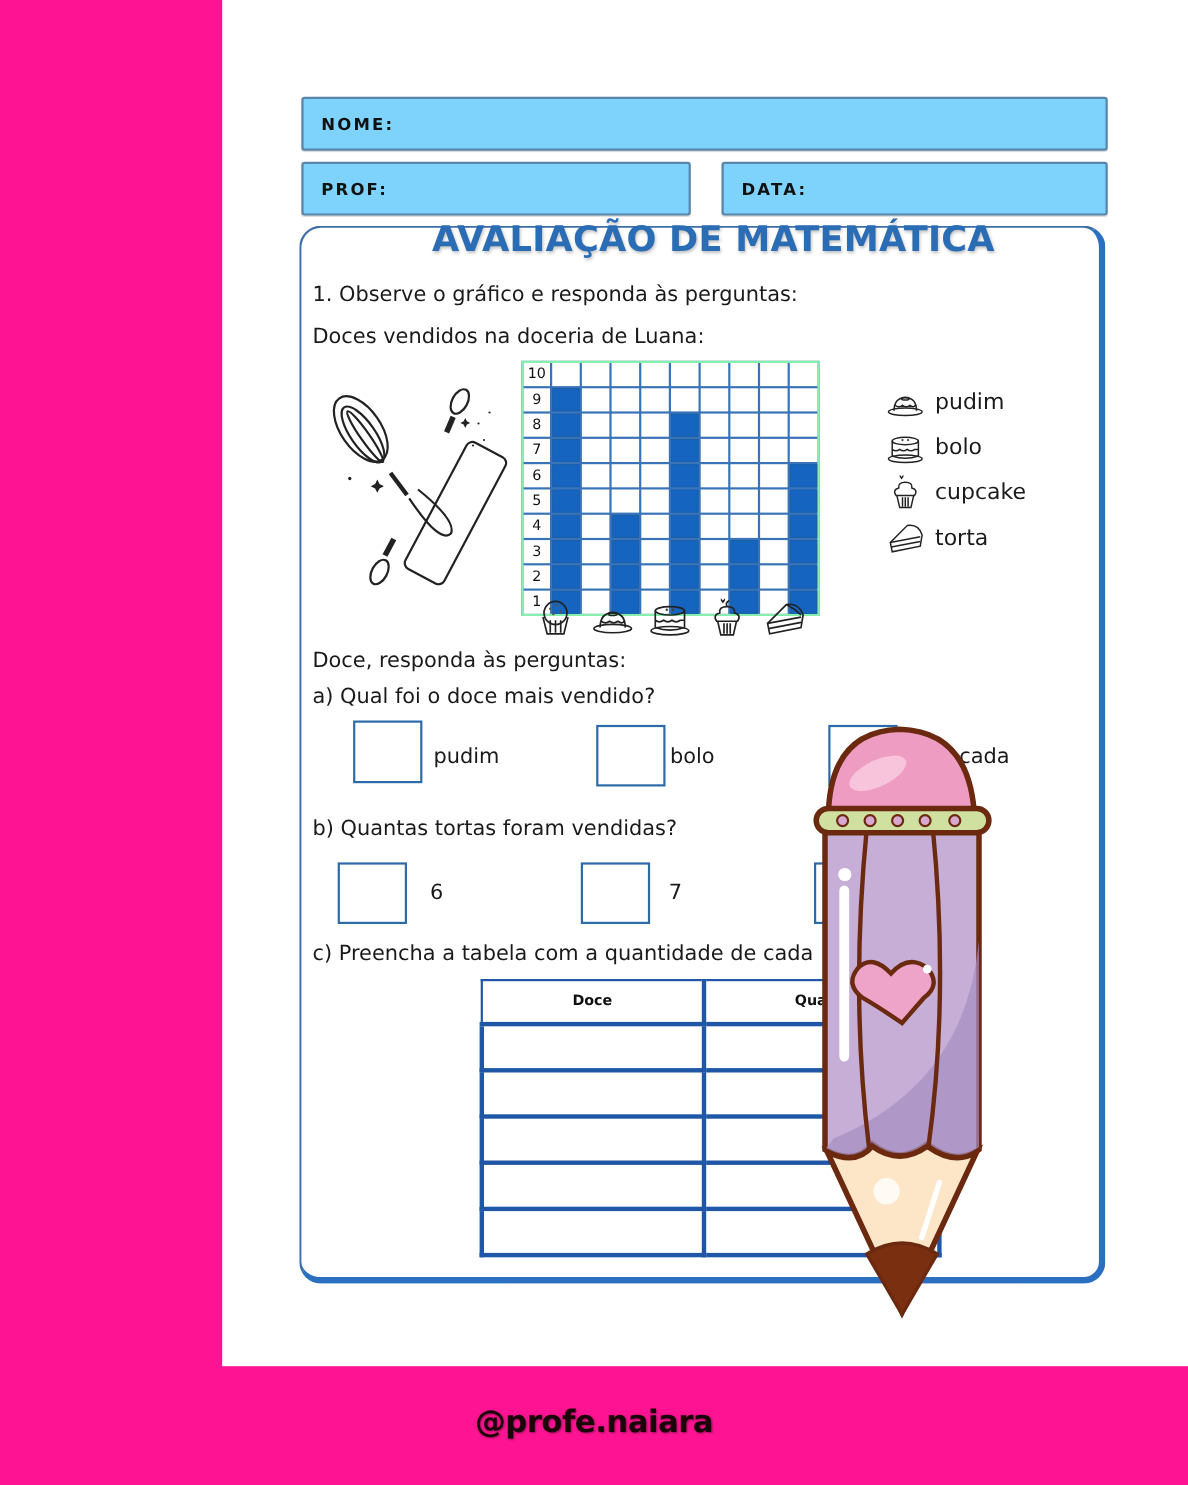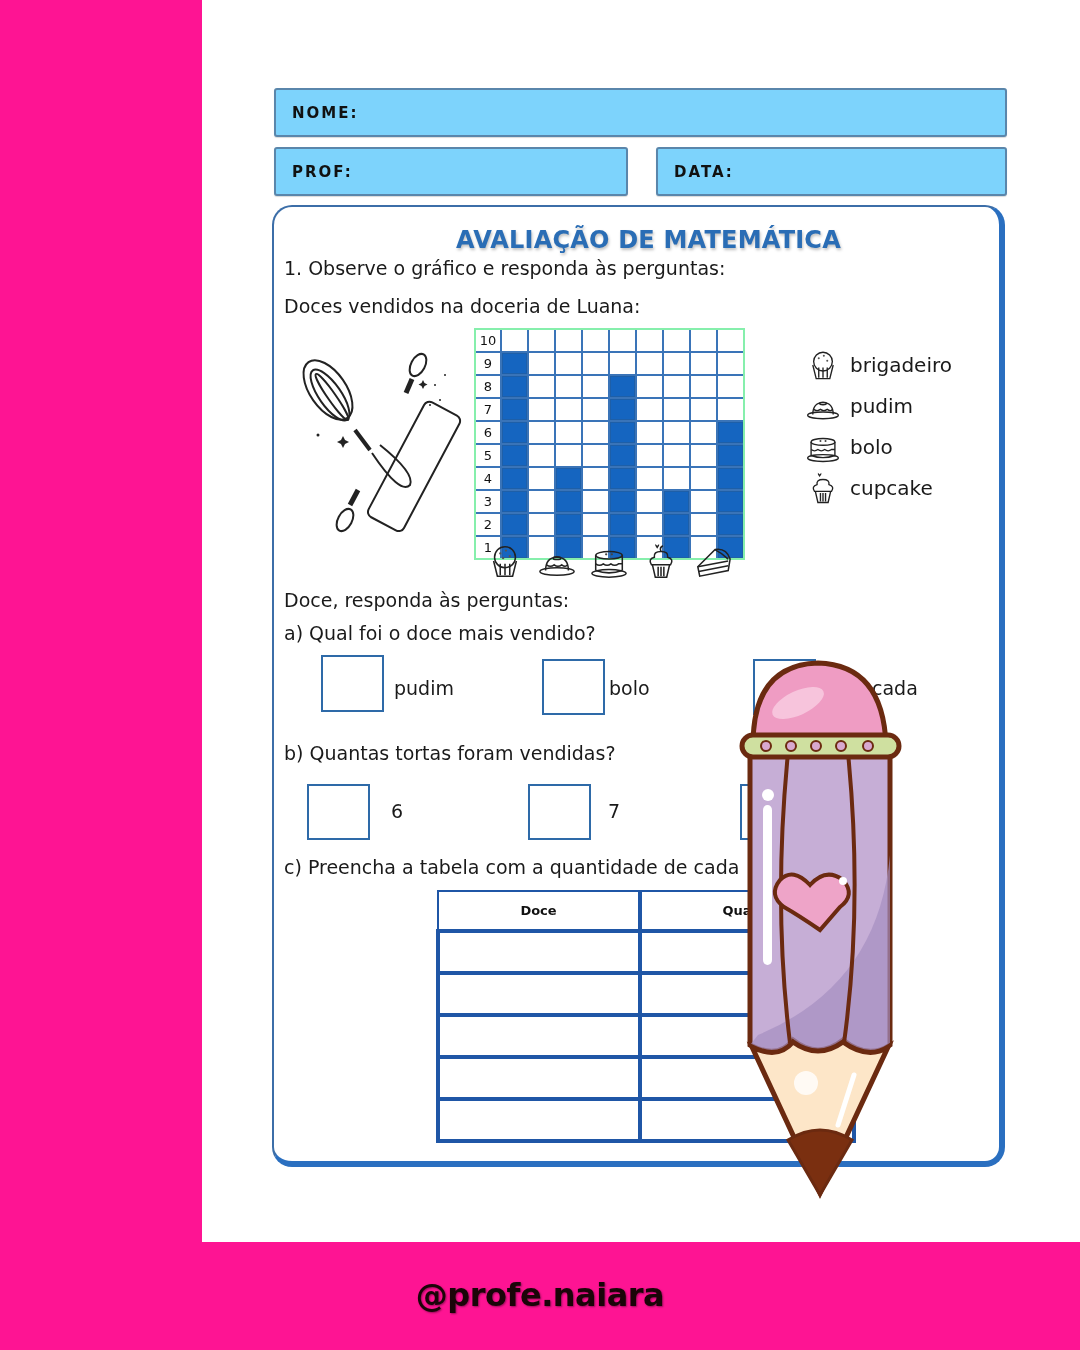--- a/index.html
+++ b/index.html
@@ -9,21 +9,21 @@
   .sheet { position: absolute; left: 202px; top: 0; width: 878px; height: 1242px; background: #ffffff; }
 
   .field { position: absolute; border: 2px solid #5a86ab; border-radius: 3px; background: #7dd3fc; box-shadow: 0 1px 1px rgba(0,0,0,0.15); }
   .field span { position: absolute; left: 16px; top: 50%; transform: translateY(-50%); font-family: "DejaVu Sans", sans-serif; font-size: 15px; letter-spacing: 2px; color: #111; font-weight: bold; }
   .f-nome { left: 274px; top: 88px; width: 733px; height: 49px; }
   .f-prof { left: 274px; top: 147px; width: 354px; height: 49px; }
   .f-data { left: 656px; top: 147px; width: 351px; height: 49px; }
 
   .card { position: absolute; left: 272px; top: 205px; width: 733px; height: 962px; border: 2px solid #3c6ea8; border-right: 6px solid #2a6fc0; border-bottom: 6px solid #2a6fc0; border-radius: 20px; background: #fff; }
 
-  .title { position: absolute; left: 272px; top: 226px; width: 753px; text-align: center; font-family: "DejaVu Sans", sans-serif; font-weight: bold; font-size: 24px; color: #2a6db5; text-shadow: 1px 2px 3px rgba(0,0,0,0.25); letter-spacing: 0.2px; }
+  .title { position: absolute; left: 272px; top: 198px; width: 753px; text-align: center; font-family: "DejaVu Sans", sans-serif; font-weight: bold; font-size: 32px; color: #2a6db5; text-shadow: 1px 2px 3px rgba(0,0,0,0.25); letter-spacing: 0.2px; }
 
   .txt { position: absolute; font-family: "DejaVu Sans", sans-serif; font-size: 19px; color: #1a1a1a; white-space: nowrap; }
 
   
   .chart { position: absolute; left: 474px; top: 328px; }
   .grid { display: grid; grid-template-columns: 24px repeat(9, 25px); grid-auto-rows: 21px; border: 2px solid #86efac; background: #3a74b8; gap: 2px; }
   .cell { background: #fff; }
   .cell.filled { background: #1565c0; box-shadow: inset 0 0 0 1px #1e5fa8; }
   .ylab { background: #fff; font-size: 13px; color: #111; text-align: center; line-height: 21px; font-family: "DejaVu Sans", sans-serif; }
 
@@ -40,21 +40,21 @@
   .chk { position: absolute; border: 2px solid #2e6aa8; background: #fff; }
 
   table.answers { position: absolute; left: 436px; top: 890px; width: 420px; border-collapse: collapse; }
   table.answers td, table.answers th { border: 4px solid #1f56a6; height: 42px; }
   table.answers th { font-family: "DejaVu Sans", sans-serif; font-size: 13px; font-weight: bold; color: #111; height: 40px; border-width: 2px 4px 4px 2px; }
   table.answers th:first-child, table.answers td:first-child { width: 202px; }
 
   .pencil { position: absolute; left: 738px; top: 655px; width: 165px; height: 545px; }
 
   .handle { position: absolute; left: 0; top: 1242px; width: 1080px; height: 108px; text-align: center; }
-  .handle span { display: inline-block; margin-top: 34px; font-family: "DejaVu Sans", sans-serif; font-weight: bold; font-size: 32px; color: #1a0508; letter-spacing: -0.5px; text-shadow: 1px 1px 2px rgba(0,0,0,0.4); }
+  .handle span { display: inline-block; margin-top: 34px; font-family: "DejaVu Sans", sans-serif; font-weight: bold; font-size: 28px; color: #1a0508; letter-spacing: -0.5px; text-shadow: 1px 1px 2px rgba(0,0,0,0.4); }
 </style>
 </head>
 <body>
 
 <div class="sheet"></div>
 
 <div class="field f-nome">
     <span>NOME:</span>
   </div>
 <div class="field f-prof">
@@ -252,35 +252,20 @@
         <path d="M5 31 L36 25"></path>
         <path d="M22 8 Q30 12 36 18"></path>
       </g>
     </svg>
 </div>
 
 <div class="legend">
   <div class="row">
     <svg viewBox="0 0 40 40">
         <g fill="none" stroke="#222" stroke-width="1.6">
-          <circle cx="20" cy="16" r="11"></circle>
-          <path d="M8 20 L12 36 L28 36 L32 20"></path>
-          <path d="M15 23v12M20 23v12M25 23v12"></path>
-        </g>
-        <g fill="#555">
-          <circle cx="15" cy="12" r="1.2"></circle>
-          <circle cx="21" cy="9" r="1.2"></circle>
-          <circle cx="25" cy="15" r="1.2"></circle>
-        </g>
-      </svg>
-    <span>brigadeiro</span>
-  </div>
-  <div class="row">
-    <svg viewBox="0 0 40 40">
-        <g fill="none" stroke="#222" stroke-width="1.6">
           <ellipse cx="20" cy="31" rx="18" ry="4"></ellipse>
           <path d="M8 30 Q8 16 20 16 Q32 16 32 30"></path>
           <ellipse cx="20" cy="17" rx="4" ry="1.5"></ellipse>
           <path d="M9 24 Q13 27 17 24 Q21 27 25 24 Q29 27 31 24"></path>
         </g>
       </svg>
     <span>pudim</span>
   </div>
   <div class="row">
     <svg viewBox="0 0 40 40">
@@ -302,20 +287,30 @@
     <svg viewBox="0 0 40 40">
         <g fill="none" stroke="#222" stroke-width="1.6">
           <path d="M10 24 Q6 18 13 16 Q12 10 20 10 Q28 10 27 16 Q34 18 30 24Z"></path>
           <path d="M11 24 L14 37 L26 37 L29 24"></path>
           <path d="M17 26v10M20 26v10M23 26v10"></path>
         </g>
         <path d="M14 2 l2 2 l2 -2 l0 2 l-2 3 l-2 -3z" fill="#222"></path>
       </svg>
     <span>cupcake</span>
   </div>
+  <div class="row">
+    <svg viewBox="0 0 40 40">
+        <g fill="none" stroke="#222" stroke-width="1.6">
+          <path d="M4 26 L22 8 Q34 6 38 18 L36 30 L6 36 Z"></path>
+          <path d="M4 26 L36 20"></path>
+          <path d="M5 31 L36 25"></path>
+        </g>
+      </svg>
+    <span>torta</span>
+  </div>
 </div>
 
 <div class="txt" style="left:284px; top:589px;">Doce, responda às perguntas:</div>
 
 <div class="txt" style="left:284px; top:622px;">a) Qual foi o doce mais vendido?</div>
 <div class="chk" style="left:321px; top:655px; width:63px; height:57px;"></div>
 <div class="txt" style="left:394px; top:677px;">pudim</div>
 <div class="chk" style="left:542px; top:659px; width:63px; height:56px;"></div>
 <div class="txt" style="left:609px; top:677px;">bolo</div>
 <div class="chk" style="left:753px; top:659px; width:63px; height:56px;"></div>

